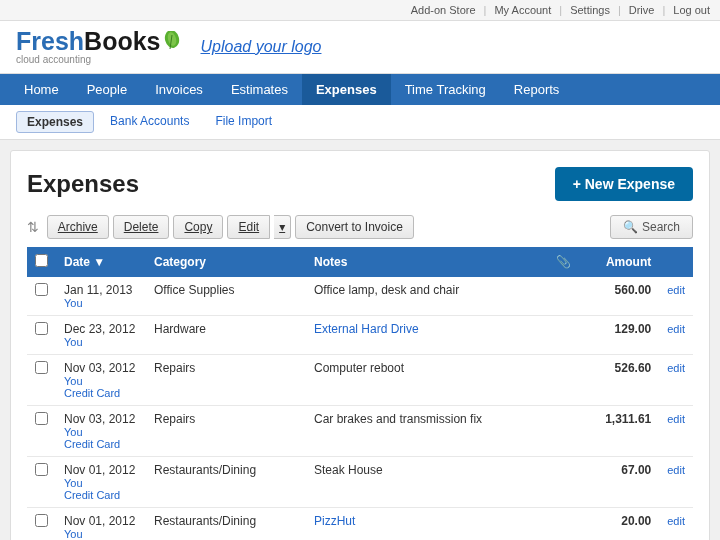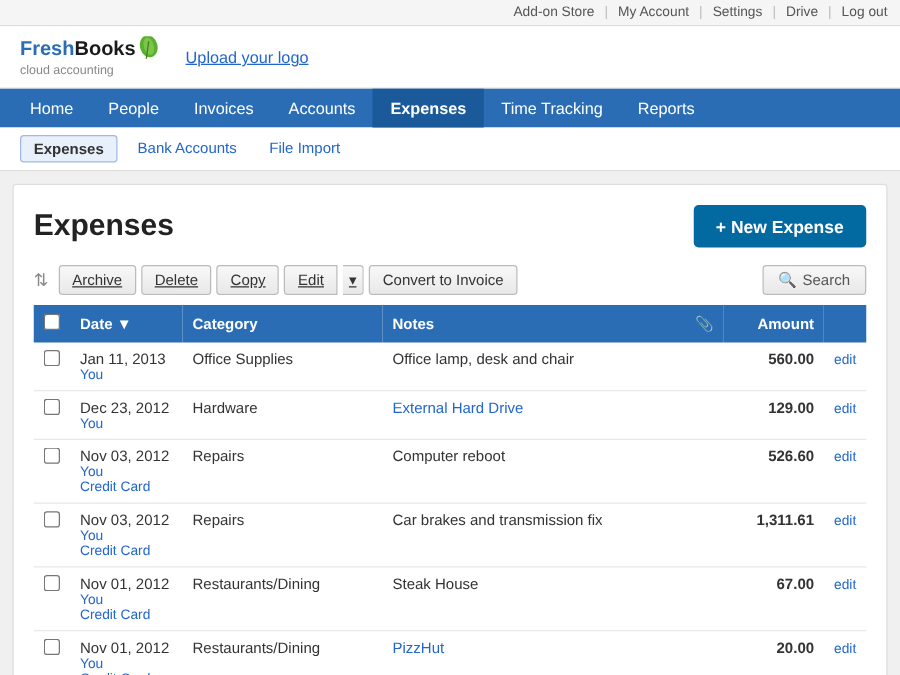--- a/index.html
+++ b/index.html
@@ -6,21 +6,21 @@
     body { font-family: Arial, Helvetica, sans-serif; font-size: 12px; background: #f0f0f0; color: #333; width: 720px; min-height: 540px; }
 
     
     .top-bar { background: #f5f5f5; border-bottom: 1px solid #ddd; display: flex; justify-content: flex-end; align-items: center; padding: 4px 10px; gap: 8px; }
     .top-bar a { color: #555; text-decoration: none; font-size: 11px; }
     .top-bar-sep { color: #bbb; font-size: 11px; }
 
     
     .header { background: #fff; padding: 8px 16px; display: flex; align-items: center; gap: 20px; border-bottom: 1px solid #ddd; }
     .logo { display: flex; flex-direction: column; align-items: flex-start; }
-    .upload-logo { font-size: 13px; color: #2266cc; text-decoration: underline; cursor: pointer; }
+    .upload-logo { font-size: 16px; color: #2266cc; text-decoration: underline; cursor: pointer; font-style: italic; }
 
     
     .main-nav { background: #2a6db5; padding: 0 10px; display: flex; align-items: center; }
     .main-nav a { color: #fff; text-decoration: none; padding: 8px 14px; font-size: 13px; display: block; }
     .main-nav a.active { background: #1a5a9a; font-weight: bold; }
 
     
     .sub-nav { background: #fff; padding: 6px 16px; border-bottom: 1px solid #ddd; display: flex; gap: 6px; }
     .sub-nav a { font-size: 12px; color: #2266cc; text-decoration: none; padding: 3px 10px; border-radius: 3px; }
     .sub-nav a.active { background: #e8f0fb; border: 1px solid #a0b8e0; color: #333; font-weight: bold; }
@@ -79,39 +79,39 @@
   <a href="#">Settings</a>
   <span class="top-bar-sep">|</span>
   <a href="#">Drive</a>
   <span class="top-bar-sep">|</span>
   <a href="#">Log out</a>
 </div>
 
 <div class="header">
   <div class="logo">
     <div style="display:flex;align-items:center;gap:2px;">
-      <span style="font-size:16px;font-weight:bold;line-height:1;">
+      <span style="font-size:25px;font-weight:bold;line-height:1;">
         <span style="color:#2a6db5;">Fresh</span><span style="color:#1a1a1a;">Books</span>
       </span>
       <svg class="leaf-svg" width="18" height="22" viewBox="0 0 18 22">
         <ellipse cx="9" cy="8" rx="7" ry="9" fill="#5ab030" transform="rotate(-15 9 8)"></ellipse>
         <ellipse cx="9" cy="8" rx="4" ry="7" fill="#7dc44a" transform="rotate(-15 9 8)"></ellipse>
         <line x1="9" y1="4" x2="7" y2="18" stroke="#3a8020" stroke-width="1"></line>
       </svg>
     </div>
     <div style="font-size:10px;color:#888;margin-top:0px;">cloud accounting</div>
   </div>
   <a href="#" class="upload-logo">Upload your logo</a>
 </div>
 
 <nav class="main-nav">
   <a href="#">Home</a>
   <a href="#">People</a>
   <a href="#">Invoices</a>
-  <a href="#">Accounts</a>
+  <a href="#">Estimates</a>
   <a href="#" class="active">Expenses</a>
   <a href="#">Time Tracking</a>
   <a href="#">Reports</a>
 </nav>
 
 <div class="sub-nav">
   <a href="#" class="active">Expenses</a>
   <a href="#">Bank Accounts</a>
   <a href="#">File Import</a>
 </div>

